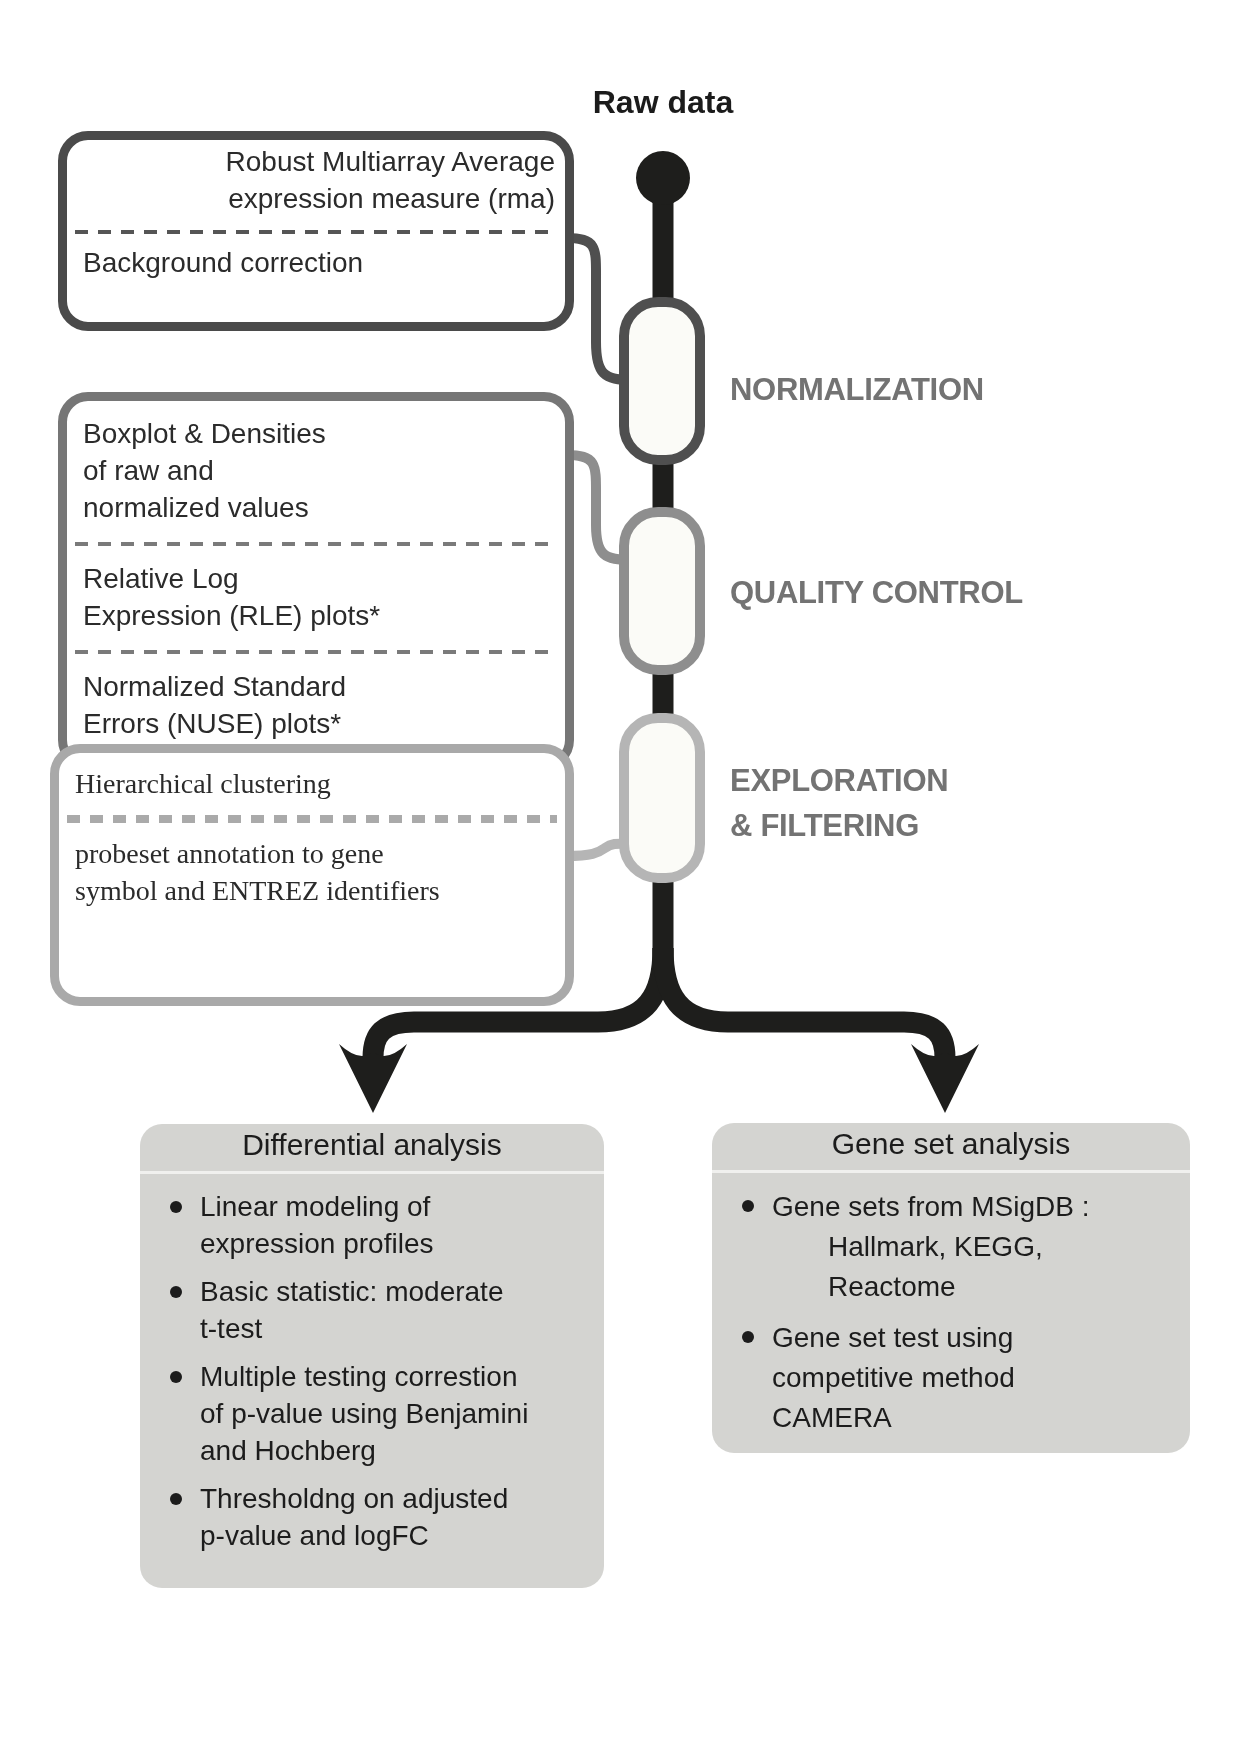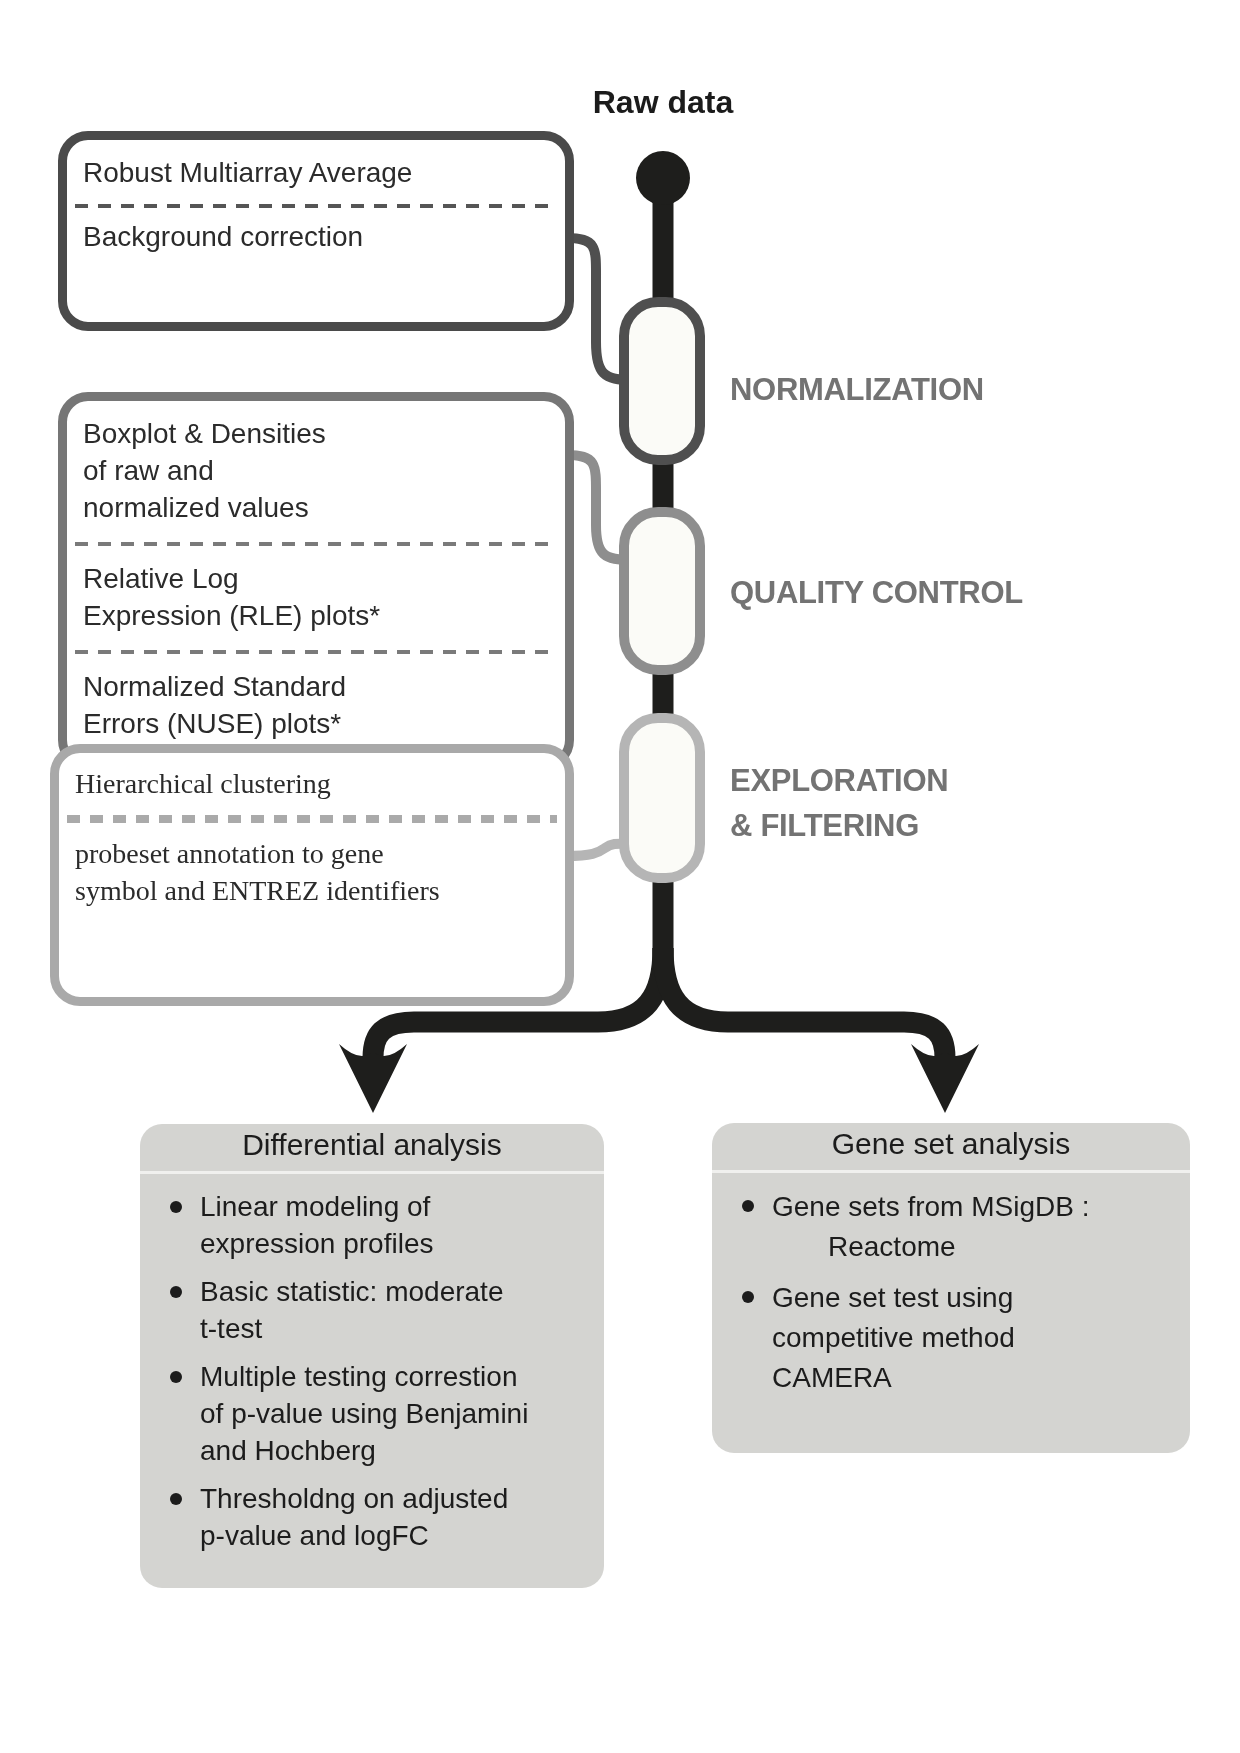--- a/index.html
+++ b/index.html
@@ -17,21 +17,21 @@
 
   
   .sbox{
     position:absolute;background:#ffffff;border-radius:30px;box-sizing:border-box;
     font-size:28px;line-height:37px;color:#2b2b2b;
   }
   .sbox .row{padding:10px 10px 10px 16px;}
   .sbox .line{display:block;}
   .dashdiv{height:4px;margin:0 8px;background:repeating-linear-gradient(90deg,var(--dc) 0 13px,transparent 13px 23px);}
   .sbox1{left:58px;top:131px;width:516px;height:200px;border:9px solid #4a4a4a;}
-  .sbox1 .row1{padding-top:14px;padding-bottom:13px;}
+  .sbox1 .row1{padding-top:3px;padding-bottom:13px;text-align:right;}
   .sbox2{left:58px;top:348px;width:516px;height:378px;border:9px solid #767676;margin-top:44px;}
   .sbox2 .row{padding-top:14px;padding-bottom:16px;}
   .sbox3{left:50px;top:744px;width:524px;height:262px;border:9px solid #a9a9a9;}
   .sbox3 .row{padding-top:12px;padding-bottom:13px;font-family:Liberation Serif, serif;}
 
   
   .stagelabel{
     position:absolute;left:730px;font-size:31px;font-weight:bold;color:#737373;
     line-height:45px;letter-spacing:-0.3px;white-space:nowrap;
   }
@@ -83,20 +83,21 @@
     <rect x="624" y="718" width="76" height="160" rx="34" fill="#fbfbf7" stroke="#b5b5b5" stroke-width="10"></rect>
 
     <circle cx="663" cy="178" r="27" fill="#1e1e1c"></circle>
   </svg>
 
   <div class="rawdata">Raw data</div>
 
   <div class="sbox sbox1" style="--dc:#555555;">
     <div class="row row1">
       <span class="line">Robust Multiarray Average</span>
+      <span class="line">expression measure (rma)</span>
     </div>
     <div class="dashdiv"></div>
     <div class="row">
       <span class="line">Background correction</span>
     </div>
   </div>
 
   <div class="sbox sbox2" style="--dc:#7a7a7a;">
     <div class="row">
       <span class="line">Boxplot &amp; Densities</span>
@@ -159,20 +160,21 @@
         <span class="line">p-value and logFC</span>
       </li>
     </ul>
   </div>
 
   <div class="card card-right">
     <div class="title">Gene set analysis</div>
     <ul>
       <li>
         <span class="line">Gene sets from MSigDB :</span>
+        <span class="line indent">Hallmark, KEGG,</span>
         <span class="line indent">Reactome</span>
       </li>
       <li>
         <span class="line">Gene set test using</span>
         <span class="line">competitive method</span>
         <span class="line">CAMERA</span>
       </li>
     </ul>
   </div>
 

